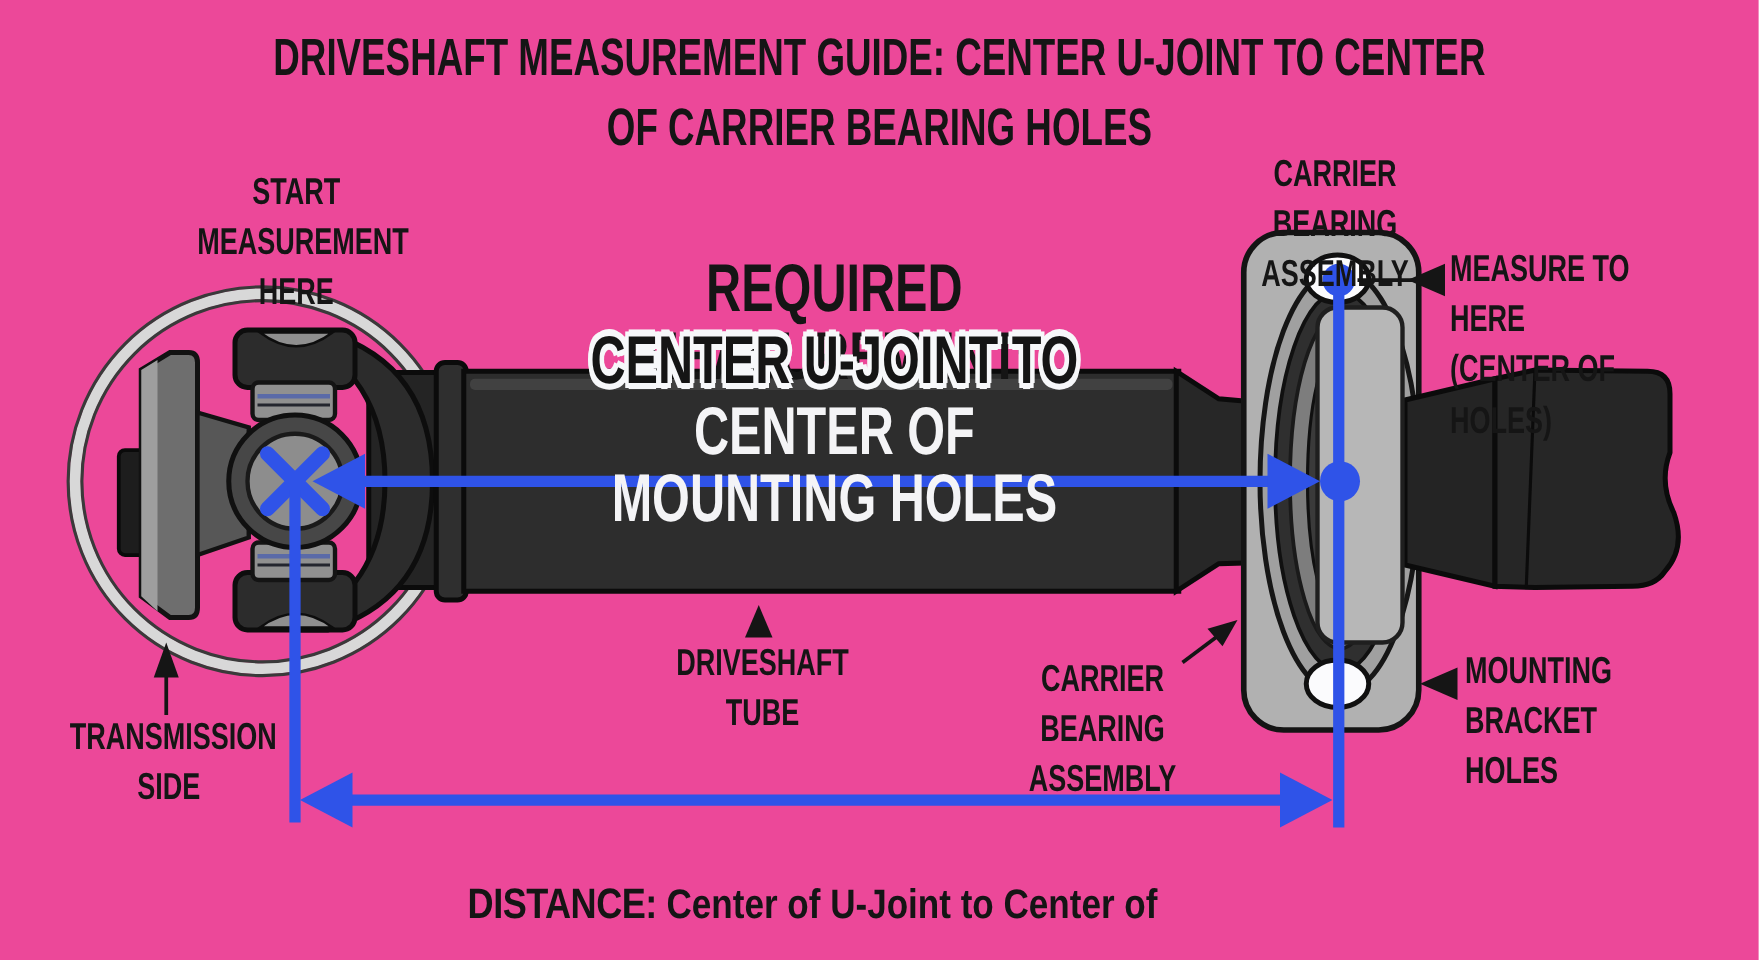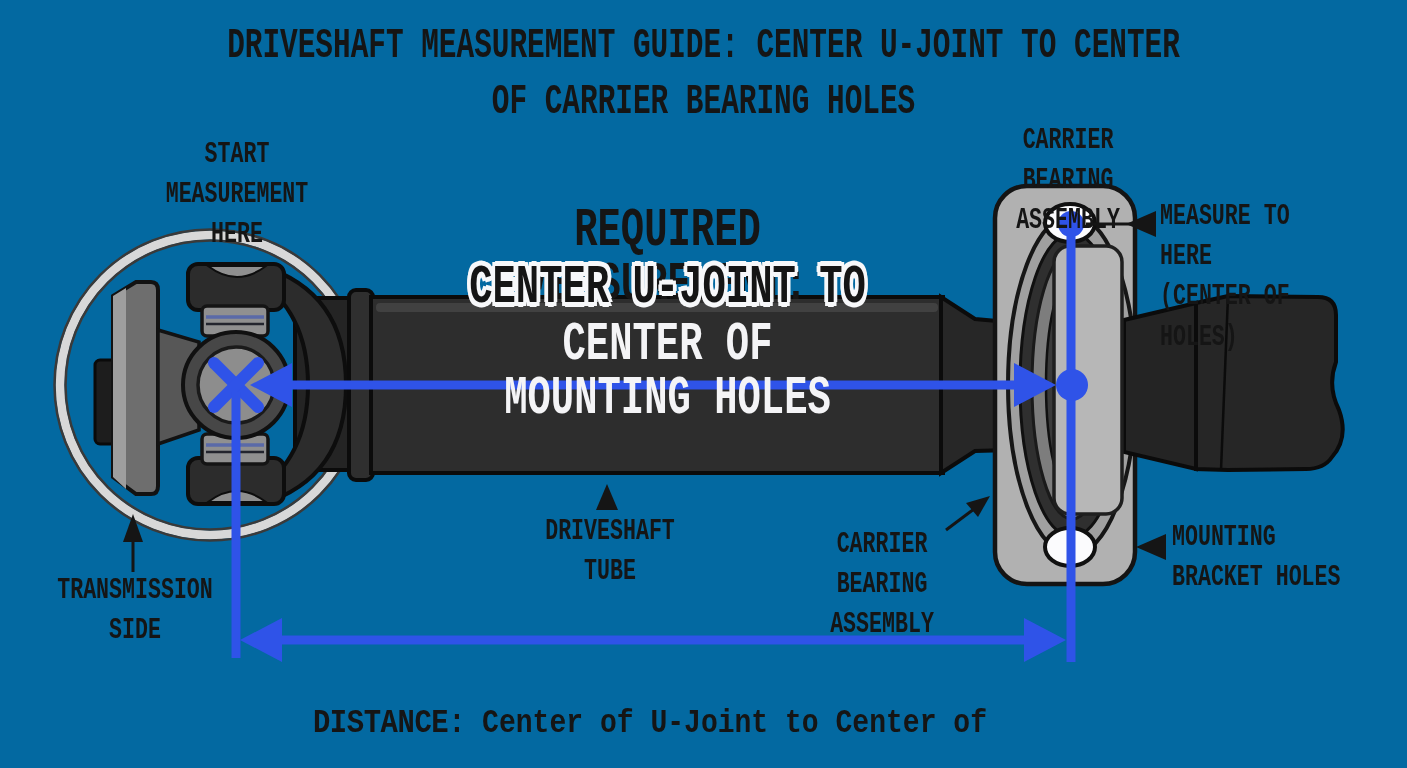--- a/index.html
+++ b/index.html
@@ -1,17 +1,17 @@
 <!DOCTYPE html>
 <html><head>
 <meta charset="utf-8">
 <style>
   html,body{margin:0;padding:0;background:#f7f8fa;}
-  #stage{position:relative;width:1407px;height:768px;background:#0369a1;overflow:hidden;
-         font-family:Liberation Mono, monospace;}
+  #stage{position:relative;width:1407px;height:768px;background:#ec4899;overflow:hidden;
+         font-family:Liberation Sans, sans-serif;}
   #art{position:absolute;left:0;top:0;}
   .label{position:absolute;font-weight:800;color:#151515;white-space:pre-line;line-height:1.34;}
   .ctr{text-align:center;transform:scaleX(0.72);transform-origin:50% 0;}
   .lft{text-align:left;transform:scaleX(0.72);transform-origin:0 0;}
   .sm{font-size:30px;}
   .title{left:0;right:0;top:18px;font-size:42px;text-align:center;
          transform:scaleX(0.70);transform-origin:50% 0;letter-spacing:0;}
   .big{font-size:54px;line-height:1;}
   .halo{text-shadow:-4px -4px 0 #f7f8fa,4px -4px 0 #f7f8fa,-4px 4px 0 #f7f8fa,4px 4px 0 #f7f8fa,
         -5px 0 0 #f7f8fa,5px 0 0 #f7f8fa,0 -5px 0 #f7f8fa,0 5px 0 #f7f8fa;}

